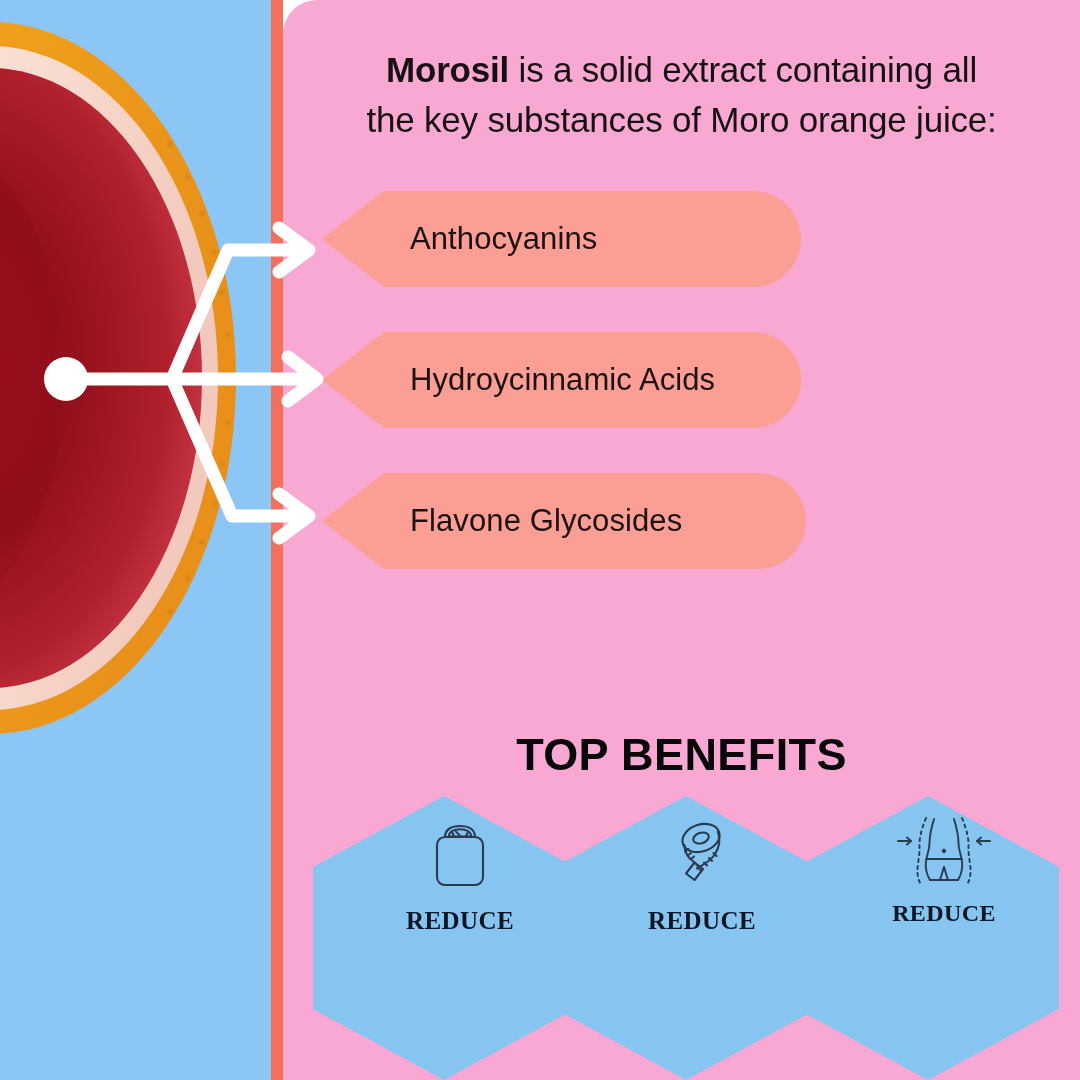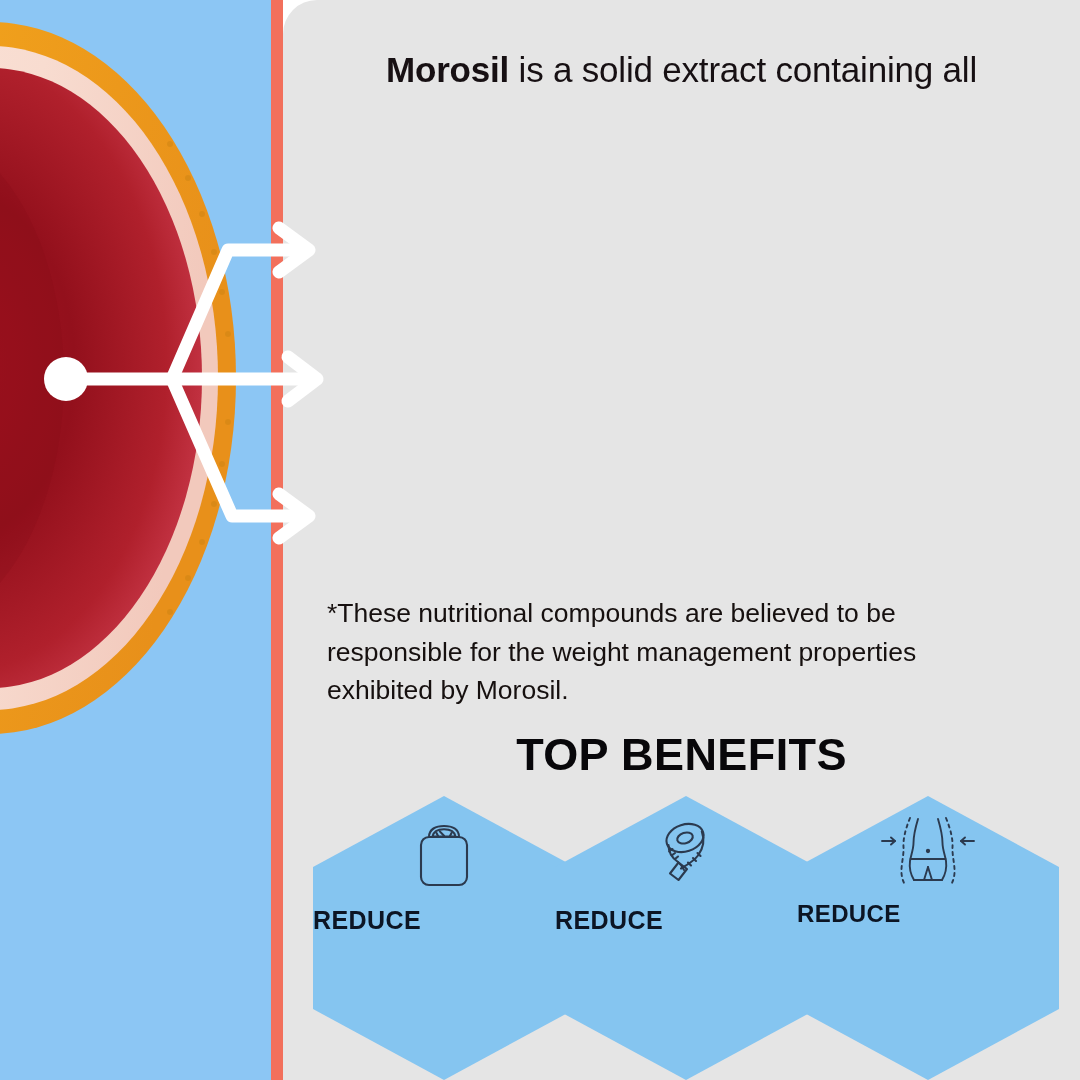--- a/index.html
+++ b/index.html
@@ -45,21 +45,21 @@
     width: 12px; height: 1080px;
     background: #F2705C;
     z-index: 4;
   }
 
   
   .right-panel {
     position: absolute;
     left: 283px; top: 0;
     width: 797px; height: 1080px;
-    background: #e5e5e5;
+    background: #f9a8d4;
     border-top-left-radius: 34px;
     z-index: 2;
     overflow: hidden;
   }
 
   
   .headline {
     position: absolute;
     left: 20px;
     top: 45px;
@@ -155,25 +155,26 @@
   .hex-2 { left: 502px; }
 
   .hex-bg {
     position: absolute;
     left: 0; top: 0;
     width: 100%; height: 100%;
   }
 
   .hex-content {
     position: absolute;
-    left: 0;
+    left: 16px;
     top: 22px;
     width: 100%;
-    text-align: left;
+    text-align: center;
     color: #121a28;
+    font-family: Liberation Serif, serif;
   }
 
   .hex-icon {
     height: 76px;
     display: flex;
     align-items: center;
     justify-content: center;
     margin-bottom: 10px;
   }
 
@@ -290,24 +291,48 @@
       </svg>
     </div>
   </div>
 
   <div class="divider"></div>
 
   <div class="right-panel">
 
     <div class="headline">
       <span class="brand">Morosil</span><span> is a solid extract containing all</span><br>
+      <span>the key substances of Moro orange juice:</span>
     </div>
 
-
-    <div class="footnote">*These nutritional compounds are believed to be responsible for the weight management properties exhibited by Morosil.</div>
+    <div class="pills">
+
+      <div class="pill pill-1">
+        <svg class="pill-shape" viewBox="0 0 481 100" preserveAspectRatio="none">
+          <path d="M0 50 L62 2 L431 2 A48 48 0 0 1 431 98 L62 98 Z" fill="#FB9E94"></path>
+        </svg>
+        <div class="pill-label">Anthocyanins</div>
+      </div>
+
+      <div class="pill pill-2">
+        <svg class="pill-shape" viewBox="0 0 481 100" preserveAspectRatio="none">
+          <path d="M0 50 L62 2 L431 2 A48 48 0 0 1 431 98 L62 98 Z" fill="#FB9E94"></path>
+        </svg>
+        <div class="pill-label">Hydroycinnamic Acids</div>
+      </div>
+
+      <div class="pill pill-3">
+        <svg class="pill-shape" viewBox="0 0 486 100" preserveAspectRatio="none">
+          <path d="M0 50 L62 2 L436 2 A48 48 0 0 1 436 98 L62 98 Z" fill="#FB9E94"></path>
+        </svg>
+        <div class="pill-label">Flavone Glycosides</div>
+      </div>
+
+    </div>
+
 
     <div class="benefits-title">TOP BENEFITS</div>
 
     <div class="hex-row">
 
       <div class="hex hex-0">
         <svg class="hex-bg" viewBox="0 0 262 284" preserveAspectRatio="none">
           <polygon points="131,0 262,71 262,213 131,284 0,213 0,71" fill="#85C5F0"></polygon>
         </svg>
         <div class="hex-content">

